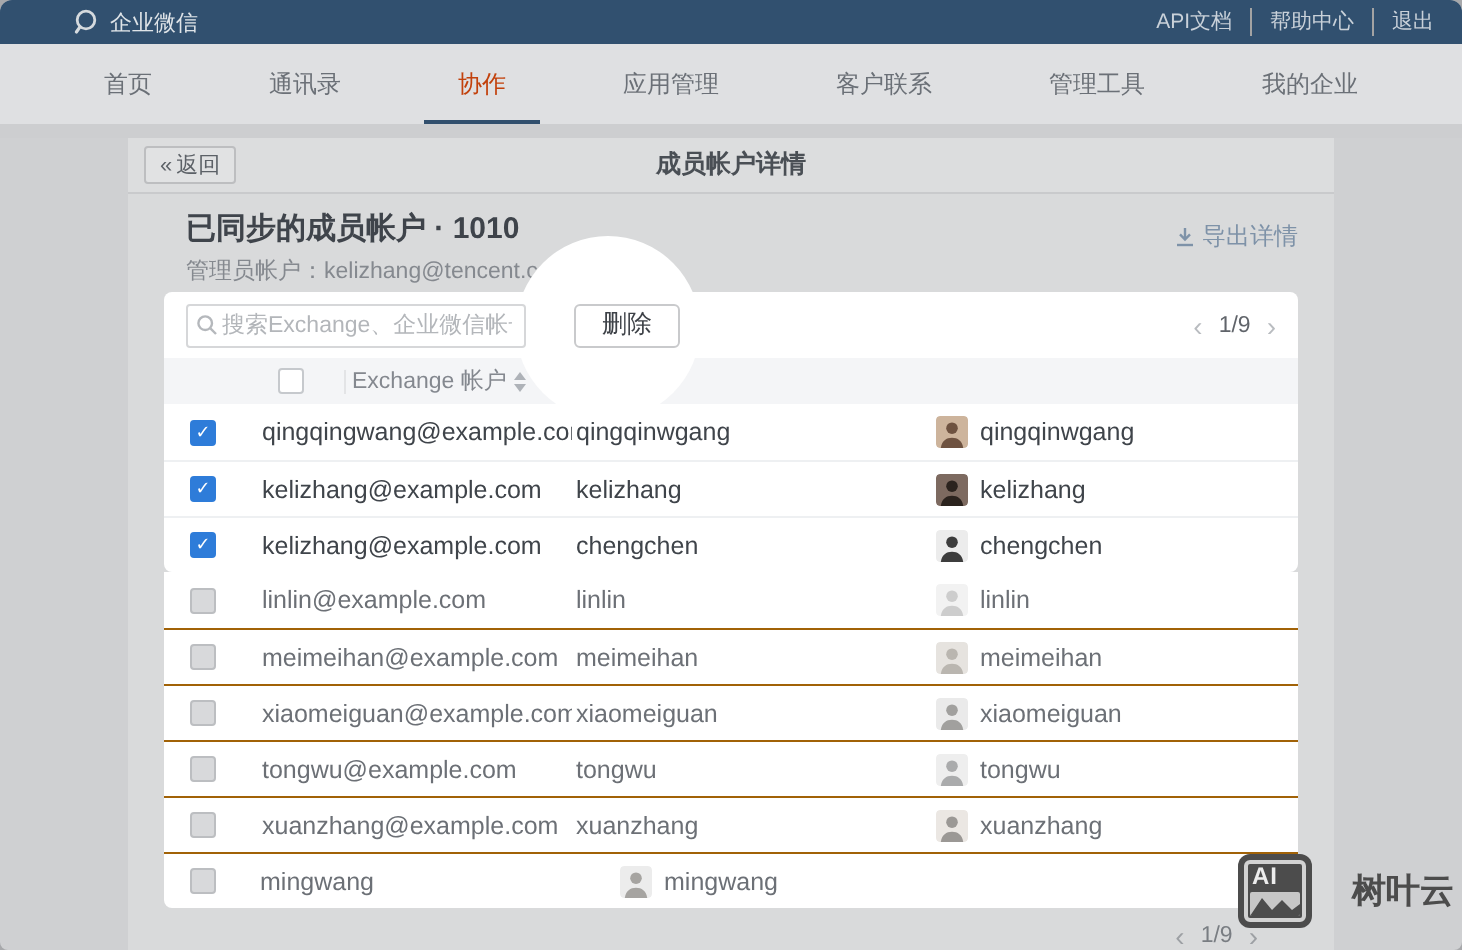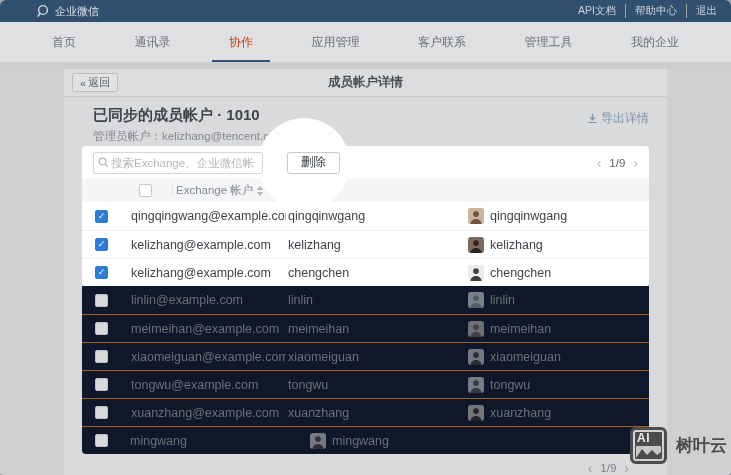--- a/index.html
+++ b/index.html
@@ -74,33 +74,33 @@
   .sort-icon .up{border-bottom:4px solid #aeb2b8;}
   .sort-icon .dn{border-top:4px solid #aeb2b8;}
 
   .cb{width:13px;height:13px;border:1px solid #c6c9cd;border-radius:2px;background:#fff;
       display:flex;align-items:center;justify-content:center;cursor:pointer;}
   .cb.checked{background:var(--accent_blue,#2e7cd9);border-color:var(--accent_blue,#2e7cd9);}
   .cb .tick{color:#fff;font-size:9px;line-height:1;}
   .avatar{width:16px;height:16px;border-radius:2px;flex:0 0 16px;display:block;}
 
   
-  .dim-section{background:#0f172a;border-radius:0 0 4px 4px;}
+  .dim-section{background:#ffffff;border-radius:0 0 4px 4px;}
   .dim-section .trow{color:#6c7076;}
   .dim-section .trow + .trow{border-top:1px solid #a16207;}
   .dim-section .cb{border-color:#bcbec1;background:#d8d9db;}
   .dim-section .avatar{opacity:.5;}
 
   .footer-pager{margin-top:7px;display:flex;justify-content:flex-end;align-items:center;gap:8px;
                 padding-right:20px;}
   .footer-pager .chev{font-size:14px;color:#9da0a4;line-height:1;cursor:pointer;}
   .footer-pager .pg{font-size:11.5px;color:#797d82;}
 
   
-  .watermark{position:absolute;right:4px;bottom:11px;z-index:30;display:flex;align-items:center;gap:9px;}
+  .watermark{position:absolute;right:4px;bottom:11px;z-index:30;display:flex;align-items:center;gap:20px;}
   .wm-logo{position:relative;width:37px;height:37px;background:var(--watermark_c,#4c4c4c);border-radius:6px;overflow:hidden;}
   .wm-frame{position:absolute;inset:3px;border:2px solid #d2d2d2;border-radius:3px;}
   .wm-ai{position:absolute;top:4px;left:7px;color:#ececec;font-weight:bold;font-size:12px;letter-spacing:.5px;}
   .wm-mountain{position:absolute;left:6px;right:6px;bottom:6px;height:12px;background:#c7c7c7;border-radius:1px;overflow:hidden;}
   .wm-mountain svg{display:block;}
   .wm-name{font-size:17px;font-weight:bold;color:var(--watermark_c,#4c4c4c);}
 </style>
 </head>
 <body>
 

